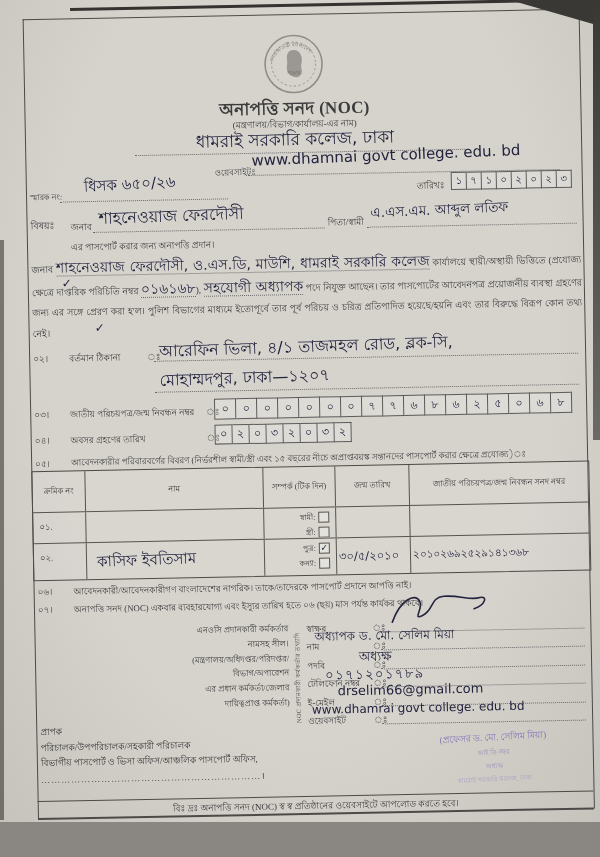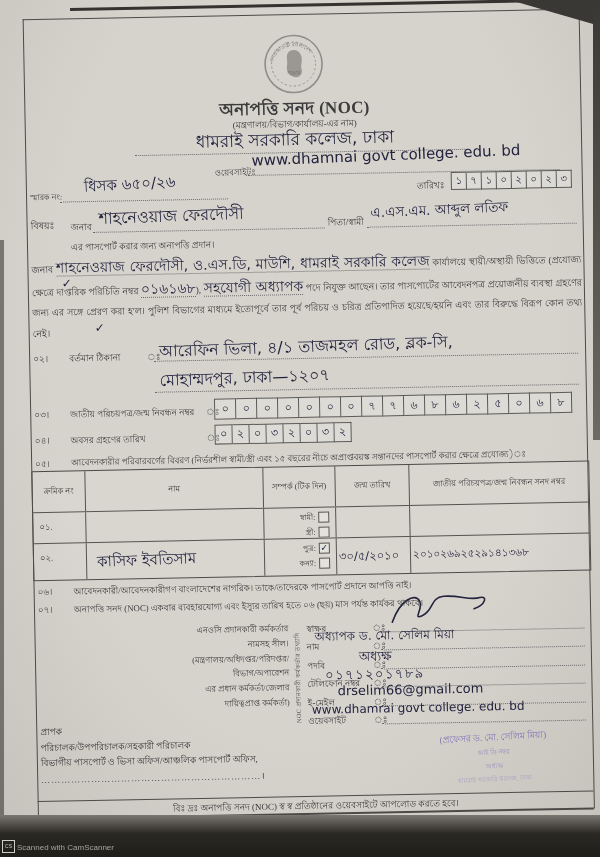--- a/index.html
+++ b/index.html
@@ -299,17 +299,13 @@
       </div>
 
     <div class="abs print" style="left:30px;top:799px;width:556px;text-align:center;font-size:9px;">বিঃ দ্রঃ অনাপত্তি সনদ (NOC) স্ব স্ব প্রতিষ্ঠানের ওয়েবসাইটে আপলোড করতে হবে।</div>
   </div>
 
   <div class="artifact" style="left:70px;top:3px;width:530px;height:3px;background:#35332f;transform:rotate(-1.1deg);"></div>
   <div class="artifact" style="right:0;top:0;width:110px;height:26px;background:#3a3834;clip-path:polygon(18% 0,100% 0,100% 100%);"></div>
   <div class="artifact" style="right:0;top:0;width:7px;height:440px;background:linear-gradient(#3a3834,#6d6a65);"></div>
   <div class="artifact" style="left:0;top:240px;width:4px;height:580px;background:rgba(45,43,40,.55);"></div>
 
-  <div class="bottom-strip">
-    <div class="cs-logo">CS</div>
-    <div class="wm">Scanned with CamScanner</div>
-  </div>
 </div>
 
 </body></html>

